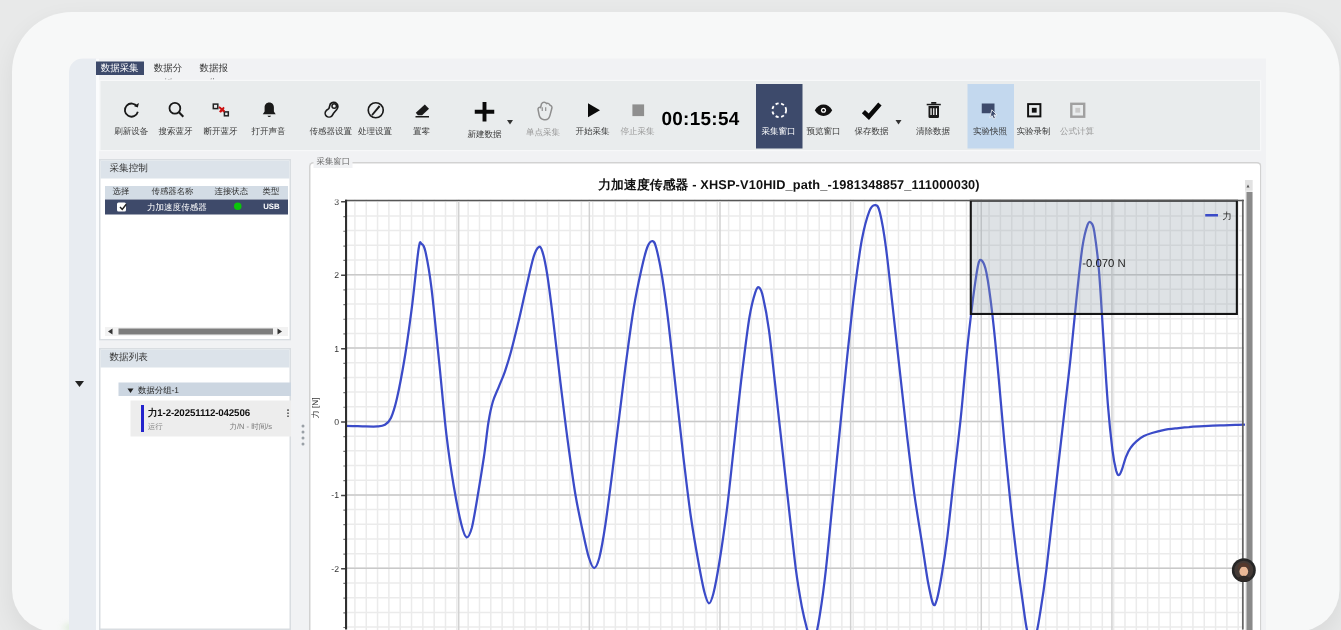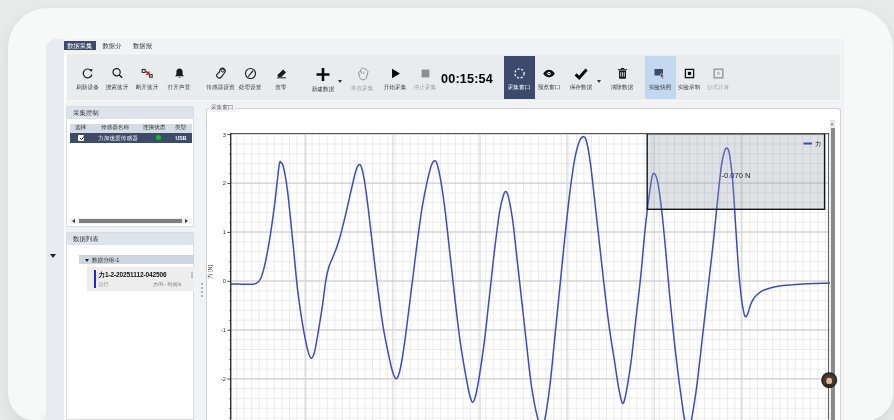--- a/index.html
+++ b/index.html
@@ -176,20 +176,21 @@
         <svg width="13" height="13" viewBox="0 0 13 13">
           <rect x="2.2" y="2.2" width="8.6" height="8.6" fill="none" stroke="#a0a0a0" stroke-width="1.6"></rect>
           <rect x="4.9" y="4.9" width="3.2" height="3.2" fill="#c9c9c9"></rect>
         </svg>
         <span class="lbl">公式计算</span>
       </div>
   </div>
 
   <div class="fieldset"></div>
   <div class="fslabel">采集窗口</div>
+  <div class="ctitle">力加速度传感器 - XHSP-V10HID_path_-1981348857_111000030)</div>
   <div class="panel" style="left:20px;top:67px;width:128px;height:121px;">
     <div class="phead">采集控制</div>
     <div class="abs" style="left:3px;top:16.5px;width:122px;height:9px;background:#d3dce5;"></div>
     <span class="abs" style="left:8px;top:17.4px;font-size:5.6px;color:#333;">选择</span>
     <span class="abs" style="left:34px;top:17.4px;font-size:5.6px;color:#333;">传感器名称</span>
     <span class="abs" style="left:76px;top:17.4px;font-size:5.6px;color:#333;">连接状态</span>
     <span class="abs" style="left:108px;top:17.4px;font-size:5.6px;color:#333;">类型</span>
     <div class="abs" style="left:3px;top:25.5px;width:122px;height:10px;background:#3e4a6a;"></div>
     <div class="abs" style="left:11px;top:27.5px;width:6px;height:6px;background:#fff;border-radius:1px;"></div>
     <svg class="abs" style="left:11.6px;top:27.8px;" width="6" height="6" viewBox="0 0 6 6">

